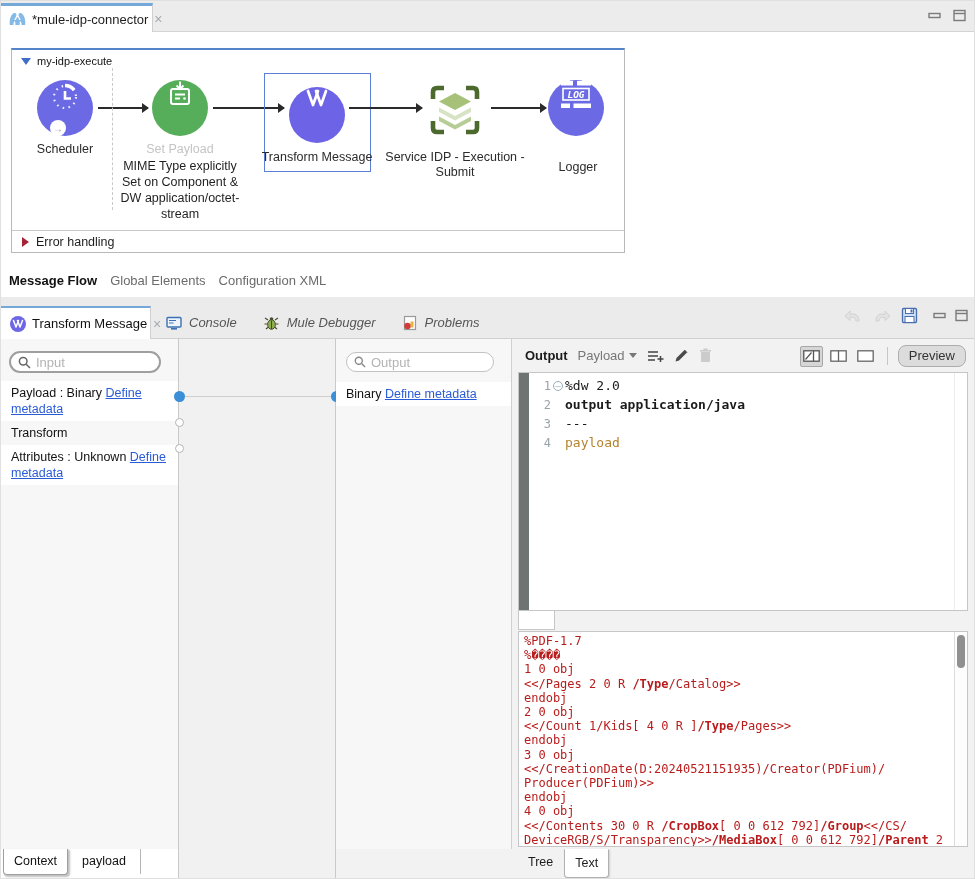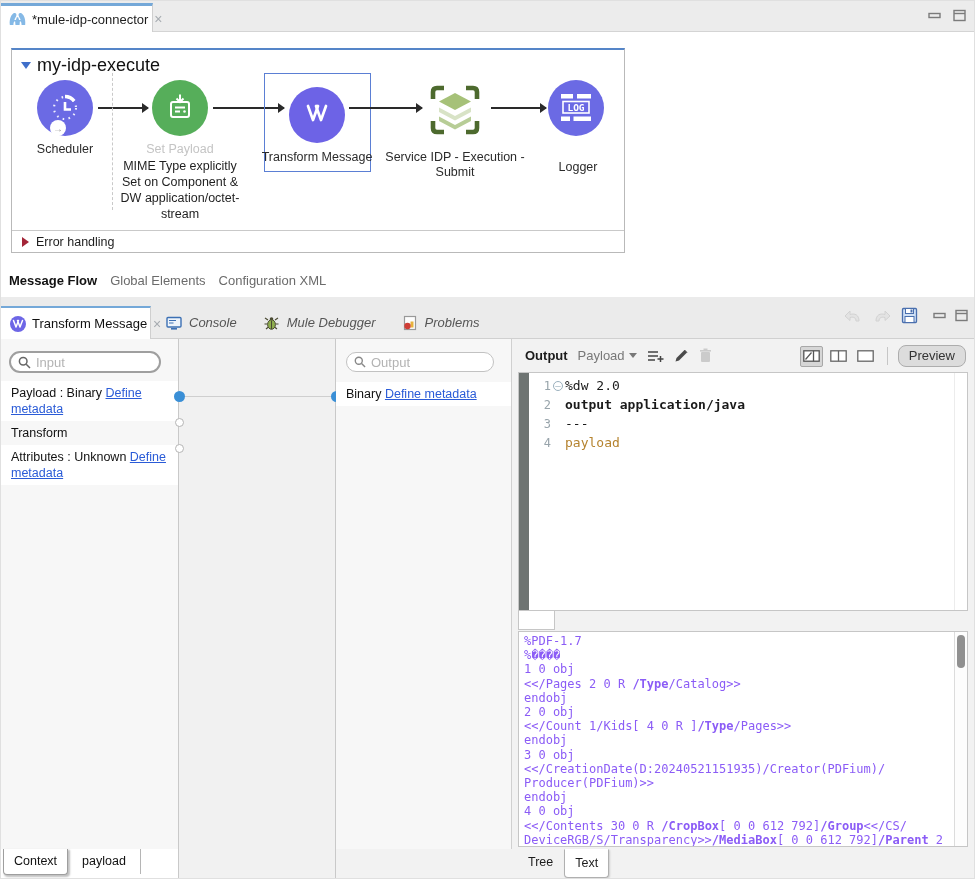--- a/index.html
+++ b/index.html
@@ -17,27 +17,27 @@
     display:flex; align-items:center; gap:6px; padding:0 8px; z-index:2; }
   .editor-tab .title { font-size:13px; color:#1d1d1d; white-space:nowrap; }
   .tab-close { color:#a6abb0; font-size:14px; line-height:12px; cursor:pointer; }
   .win-icons { position:absolute; right:10px; top:8px; display:flex; gap:12px; align-items:center; }
 
   
   .canvas { position:absolute; left:0; top:31px; width:975px; height:265px; background:#fff; }
   .flow-box { position:absolute; left:10px; top:16px; width:614px; height:205px;
     border:1px solid #b9b9b9; border-top:2px solid #5585c8; background:#fff; }
   .flow-header { position:absolute; left:9px; top:5px; display:flex; align-items:center; gap:6px;
-    font-size:18px; color:#111; }
+    font-size:11px; color:#111; }
   .tri-down { width:0; height:0; border-left:5px solid transparent; border-right:5px solid transparent;
     border-top:7px solid #3f6fca; }
   .tri-right { width:0; height:0; border-top:5px solid transparent; border-bottom:5px solid transparent;
     border-left:7px solid #a32638; }
   .node-circle { position:absolute; width:56px; height:56px; border-radius:50%;
-    display:flex; align-items:center; justify-content:center; }
+    display:flex; align-items:flex-start; justify-content:center;font-style:italic; }
   .node-label { position:absolute; font-size:12.5px; color:#2b2b2b; text-align:center; line-height:15px; }
   .node-note { position:absolute; font-size:12.5px; color:#1f1f1f; text-align:center; line-height:16px; }
   .arrow { position:absolute; height:2px; background:#2a2a2a; }
   .arrow::after { content:''; position:absolute; right:-1px; top:-4px;
     border-left:7px solid #2a2a2a; border-top:5px solid transparent; border-bottom:5px solid transparent; }
   .dashed-sep { position:absolute; border-left:1px dashed #c9c9c9; width:0; }
   .sel-box { position:absolute; border:1px solid #5b7fd4; background:transparent; }
   .sched-notch { position:absolute; width:16px; height:16px; background:#fff; border-radius:50%;
     display:flex; align-items:center; justify-content:center; color:#9a9a9a; font-size:10px; }
   .error-row { position:absolute; left:0; right:0; bottom:0; height:22px; border-top:1px solid #c9c9c9;
@@ -107,21 +107,21 @@
   .cl .ct { white-space:pre; color:#1a1a1a; }
   .cl .ct.bold { font-weight:bold; }
   .cl .ct.keyword { color:#b5832f; }
   .code-vline { position:absolute; right:12px; top:0; bottom:0; width:1px; background:#ececec; }
 
   .mini-tab { position:absolute; left:6px; top:272px; width:37px; height:19px; background:#fff;
     border:1px solid #c6c6c6; border-top:none; }
   .preview-box { position:absolute; left:6px; top:292px; width:450px; height:216px;
     border:1px solid #c6c6c6; background:#fff; overflow:hidden; }
   .pv-text { position:absolute; left:5px; top:2px; right:16px; bottom:0; overflow:hidden;
-    font-family:"DejaVu Sans Mono","DejaVu Sans",monospace; font-size:12px; line-height:14.2px; color:#8b5cf6; }
+    font-family:"DejaVu Sans Mono","DejaVu Sans",monospace; font-size:12px; line-height:14.2px; color:#b91c1c; }
   .pvl { white-space:pre; }
   .pv-scroll { position:absolute; right:0; top:0; bottom:0; width:13px; border-left:1px solid #dcdcdc; background:#fdfdfd; }
   .pv-thumb { position:absolute; left:2px; top:3px; width:8px; height:33px; background:#909090; border-radius:4px; }
   .pv-tabs { position:absolute; left:6px; top:510px; display:flex; align-items:flex-start; font-size:12.5px; }
   .pv-tab { padding:6px 10px 7px; color:#1d1d1d; cursor:pointer; }
   .pv-tab.selected { background:#fff; border:1px solid #b0b0b0; border-top:1px solid #fff;
     border-radius:0 0 4px 4px; margin-left:1px; box-shadow:1px 1px 2px rgba(0,0,0,0.15); }
 
   .ctx-strip { position:absolute; left:0; top:510px; width:178px; height:31px; background:#fff;
     border-right:1px solid #c9c9c9; display:flex; align-items:flex-start; font-size:12.5px; }

